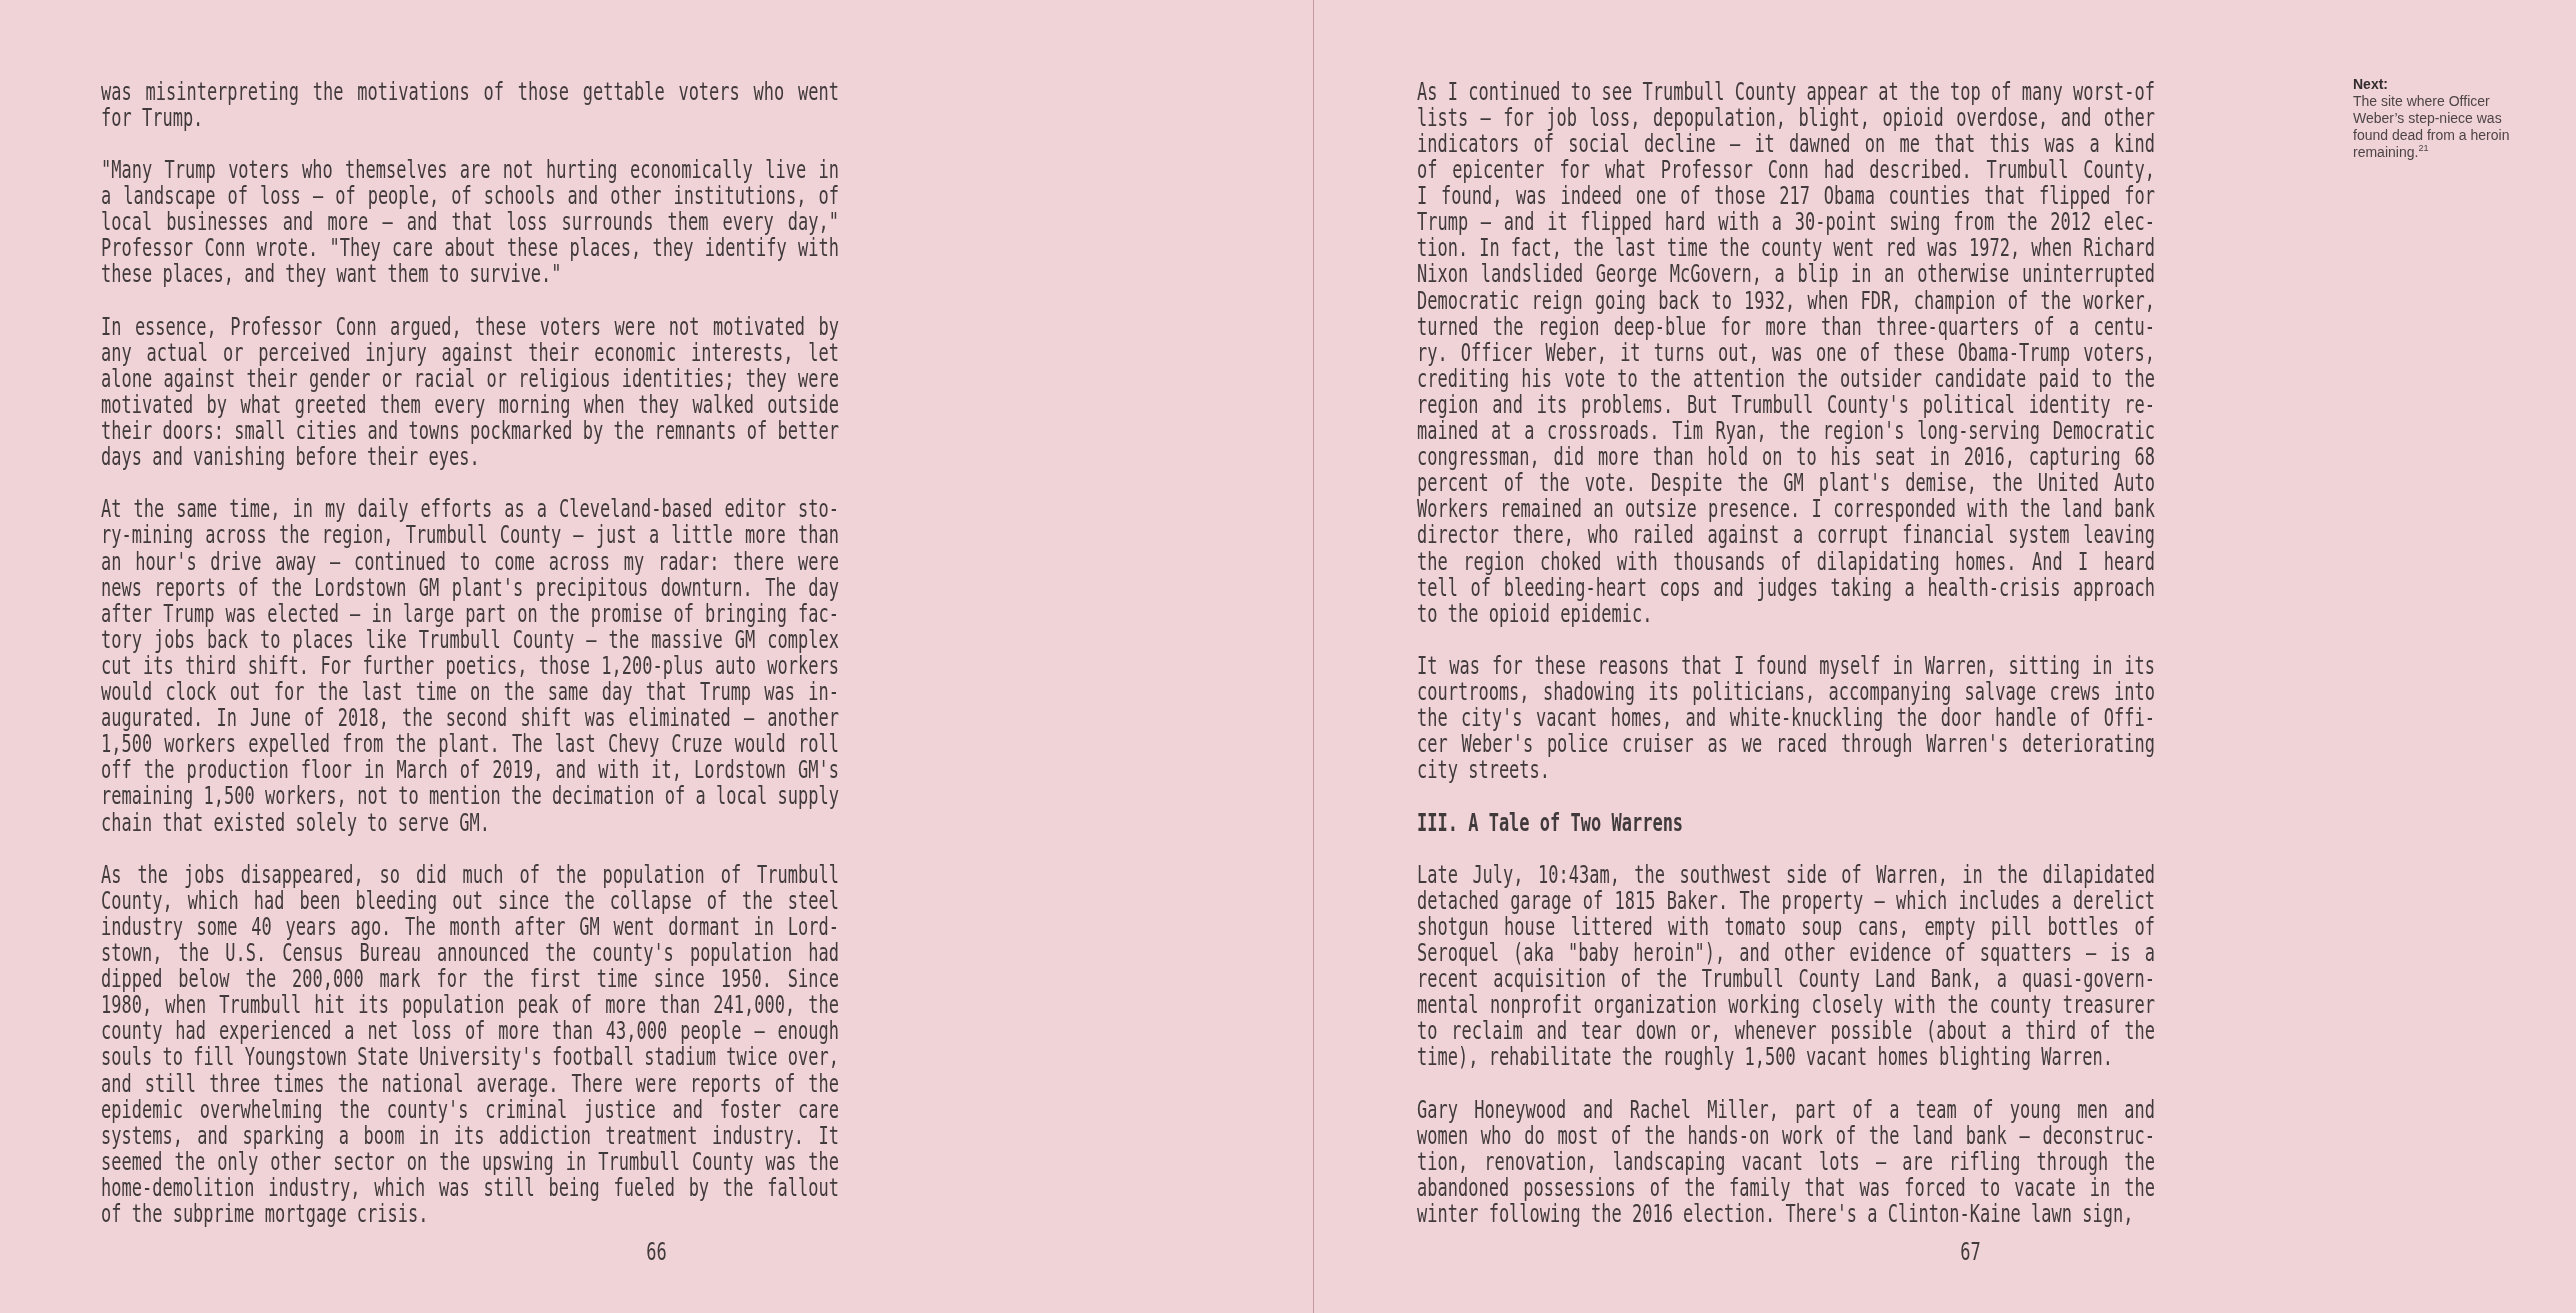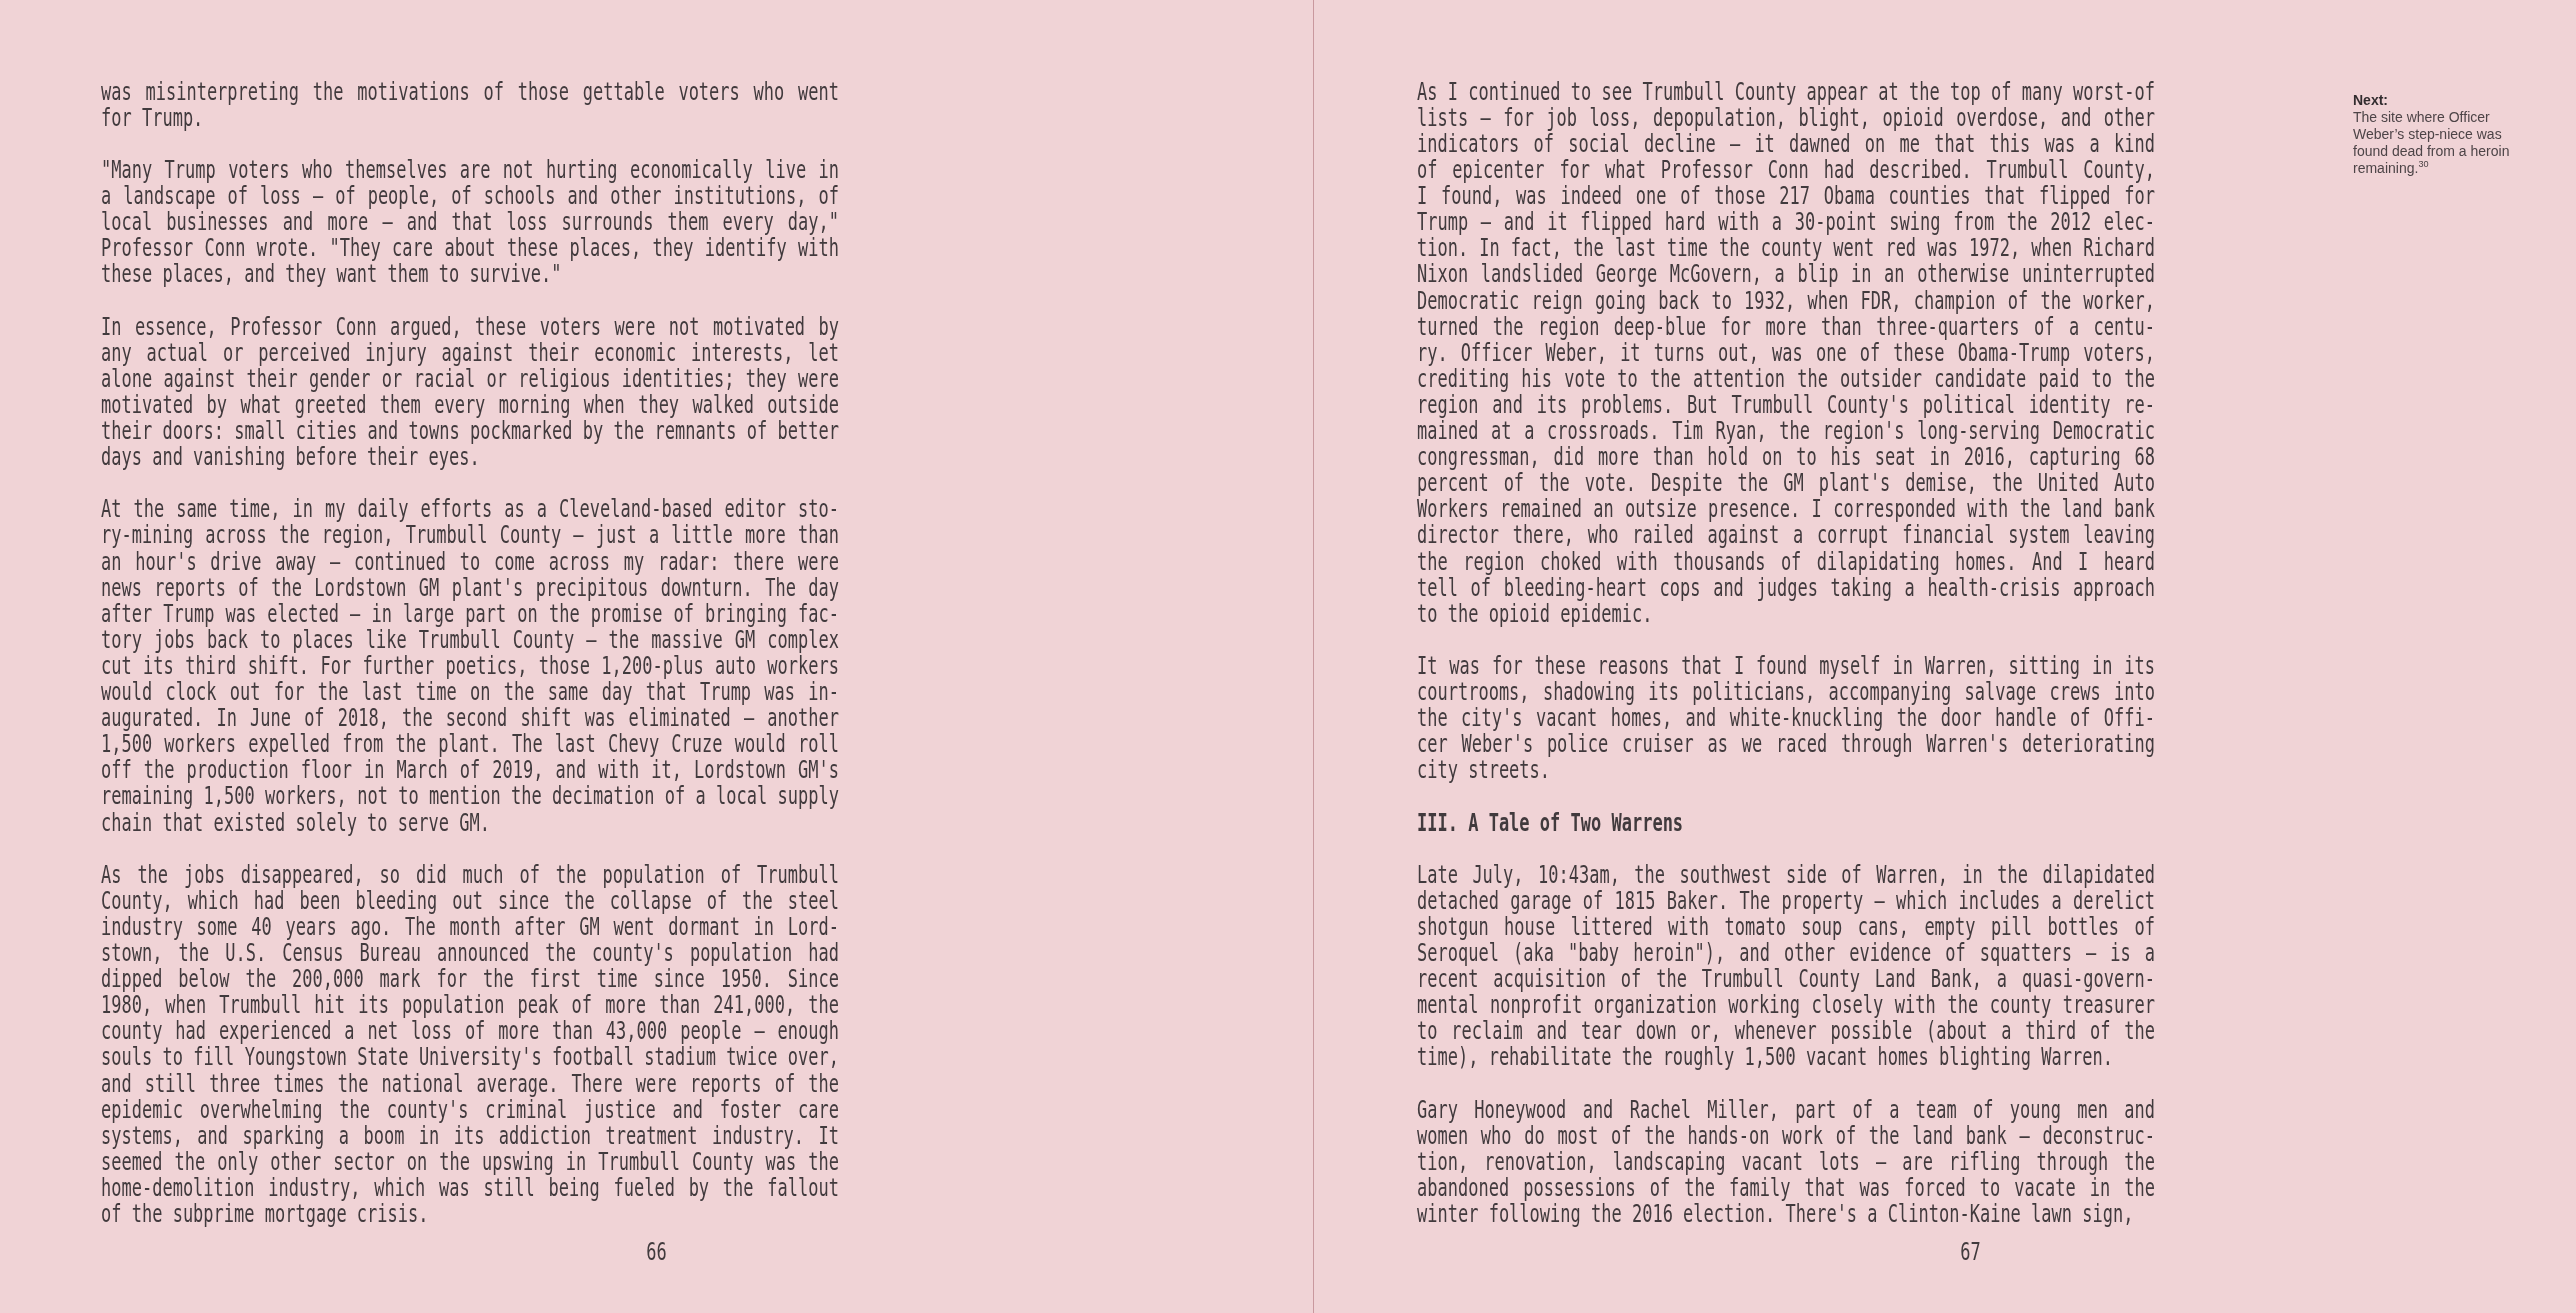--- a/index.html
+++ b/index.html
@@ -53,21 +53,20 @@
     left: 2353px; top: 76px;
     width: 161px;
     font-family: "Liberation Sans", "DejaVu Sans", sans-serif;
     font-size: 14px;
     line-height: 17px;
     color: #4d4447;
   }
   .note-label {
     font-weight: bold;
     color: #322c2f;
-    margin-top: 16px;
   }
   .note sup {
     font-size: 65%;
     vertical-align: super;
     line-height: 0;
   }
 </style>
 </head>
 <body>
 
@@ -172,19 +171,19 @@
       <div class="line">Gary Honeywood and Rachel Miller, part of a team of young men and</div>
       <div class="line">women who do most of the hands-on work of the land bank – deconstruc-</div>
       <div class="line">tion, renovation, landscaping vacant lots – are rifling through the</div>
       <div class="line">abandoned possessions of the family that was forced to vacate in the</div>
       <div class="line last">winter following the 2016 election. There's a Clinton-Kaine lawn sign,</div>
     </div>
   </div>
 
 <div class="note">
   <div class="note-label">Next:</div>
-  <div class="note-body"><span>The site where Officer Weber’s step-niece was found dead from a heroin remaining.</span><sup>30</sup></div>
+  <div class="note-body"><span>The site where Officer Weber’s step-niece was found dead from a heroin remaining.</span><sup>21</sup></div>
 </div>
 
 <div class="pagenum pagenum-left">66</div>
 
 <div class="pagenum pagenum-right">67</div>
 
 
 </body></html>

